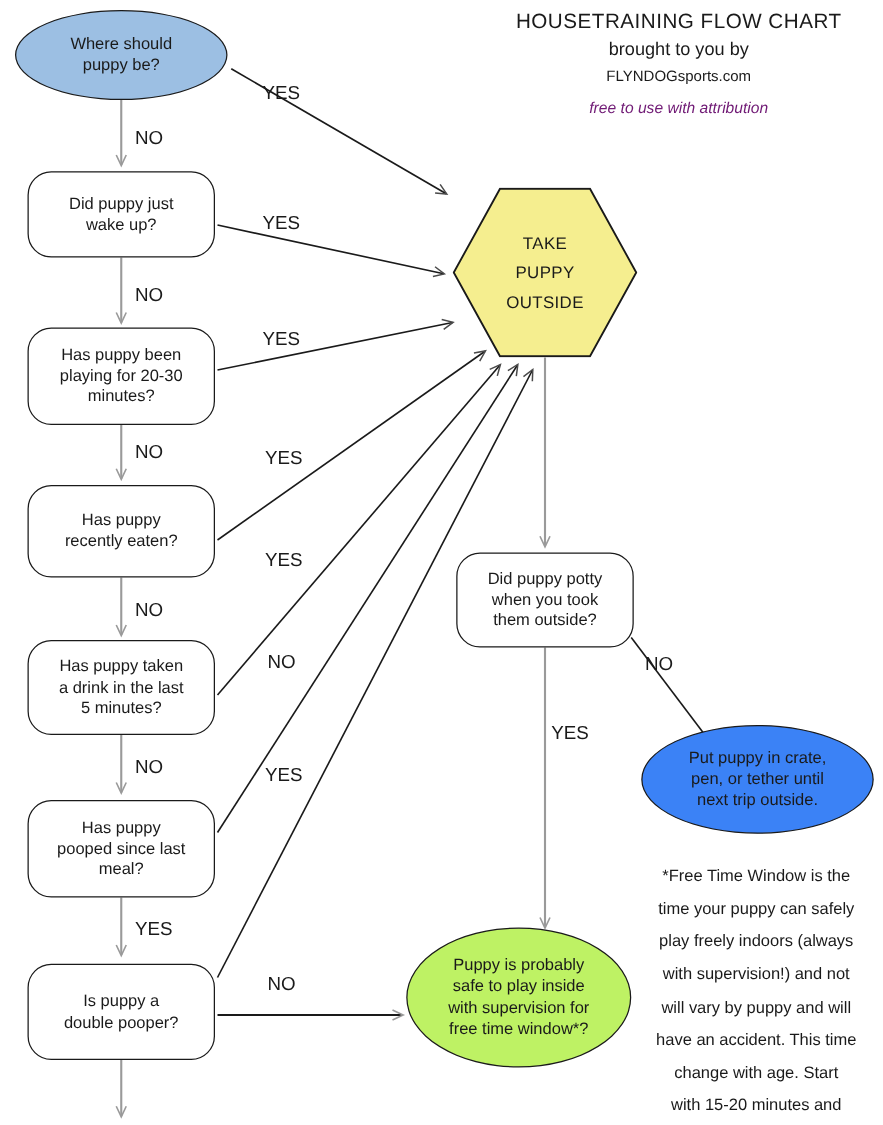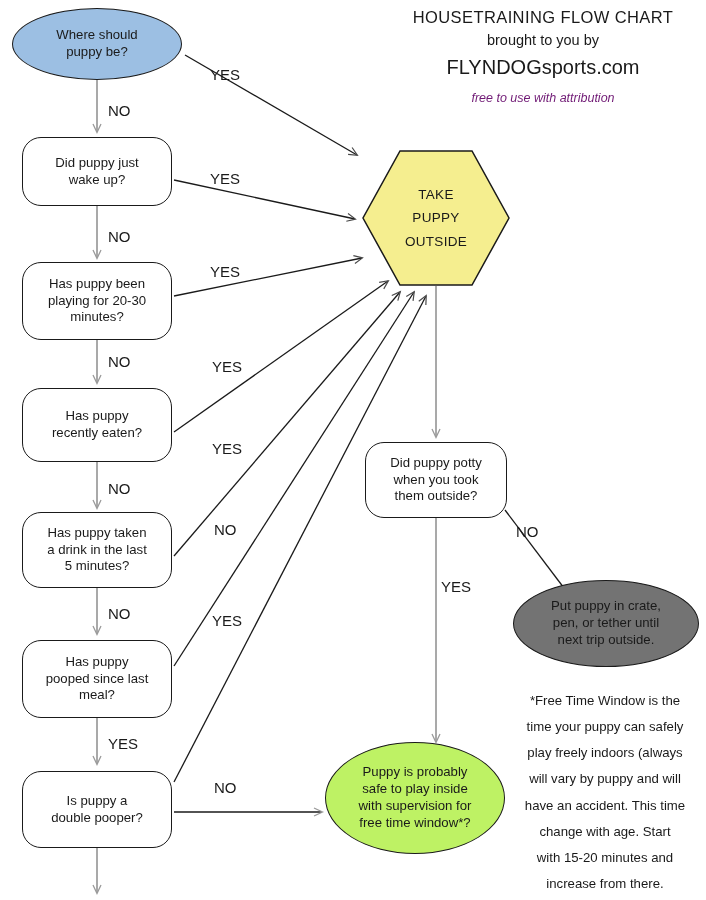--- a/index.html
+++ b/index.html
@@ -9,36 +9,36 @@
     color:#1a1a1a;
     -webkit-font-smoothing:antialiased;
   }
   #canvas{position:absolute;inset:0;width:706px;height:900px;}
   svg.edges{position:absolute;left:0;top:0;width:706px;height:900px;}
 
   
   .header{position:absolute;left:380px;top:6px;width:326px;text-align:center;}
   .header .h-title{font-size:16.5px;letter-spacing:.4px;line-height:1.45;color:#1a1a1a;}
   .header .h-sub1{font-size:14.5px;line-height:1.5;color:#1a1a1a;}
-  .header .h-sub2{font-size:20px;line-height:1.5;color:#1a1a1a;}
+  .header .h-sub2{font-size:12px;line-height:1.5;color:#1a1a1a;}
   .header .h-note{font-size:12.5px;font-style:italic;line-height:1.5;margin-top:7px;color:#701a75;}
 
   
   .node{position:absolute;display:flex;align-items:center;justify-content:center;
         text-align:center;box-sizing:border-box;}
   .node span{display:block;line-height:1.28;}
 
   .rbox{
     border:1.4px solid #1a1a1a;border-radius:19px;background:#ffffff;
     font-size:13.2px;padding:4px 7px;
   }
   .ellipse{border:1.4px solid #1a1a1a;border-radius:50%;font-size:13.2px;padding:6px 12px;}
   .ellipse.blue{background:#9cbfe3;}
   .ellipse.green{background:#bef264;}
-  .ellipse.pink{background:#737373;}
+  .ellipse.pink{background:#3b82f6;}
 
   .hexwrap{position:absolute;}
   .hexwrap svg{position:absolute;left:0;top:0;}
   .hexwrap .hex-label{
     position:absolute;left:0;top:0;width:100%;height:100%;
     display:flex;flex-direction:column;align-items:center;justify-content:center;
     font-size:13.5px;line-height:1.75;letter-spacing:.3px;
   }
 
   
@@ -203,20 +203,21 @@
   <div class="elabel" style="left:108px;top:735px;">YES</div>
   <div class="elabel" style="left:212px;top:612px;">YES</div>
   <div class="elabel" style="left:214px;top:779px;">NO</div>
   <div class="elabel" style="left:441px;top:578px;">YES</div>
   <div class="elabel" style="left:516px;top:523px;">NO</div>
 
   <div class="footnote">
     <div>*Free Time Window is the</div>
     <div>time your puppy can safely</div>
     <div>play freely indoors (always</div>
+    <div>with supervision!) and not</div>
     <div>will vary by puppy and will</div>
     <div>have an accident. This time</div>
     <div>change with age. Start</div>
     <div>with 15-20 minutes and</div>
     <div>increase from there.</div>
   </div>
 
 </div>
 
 </body></html>

